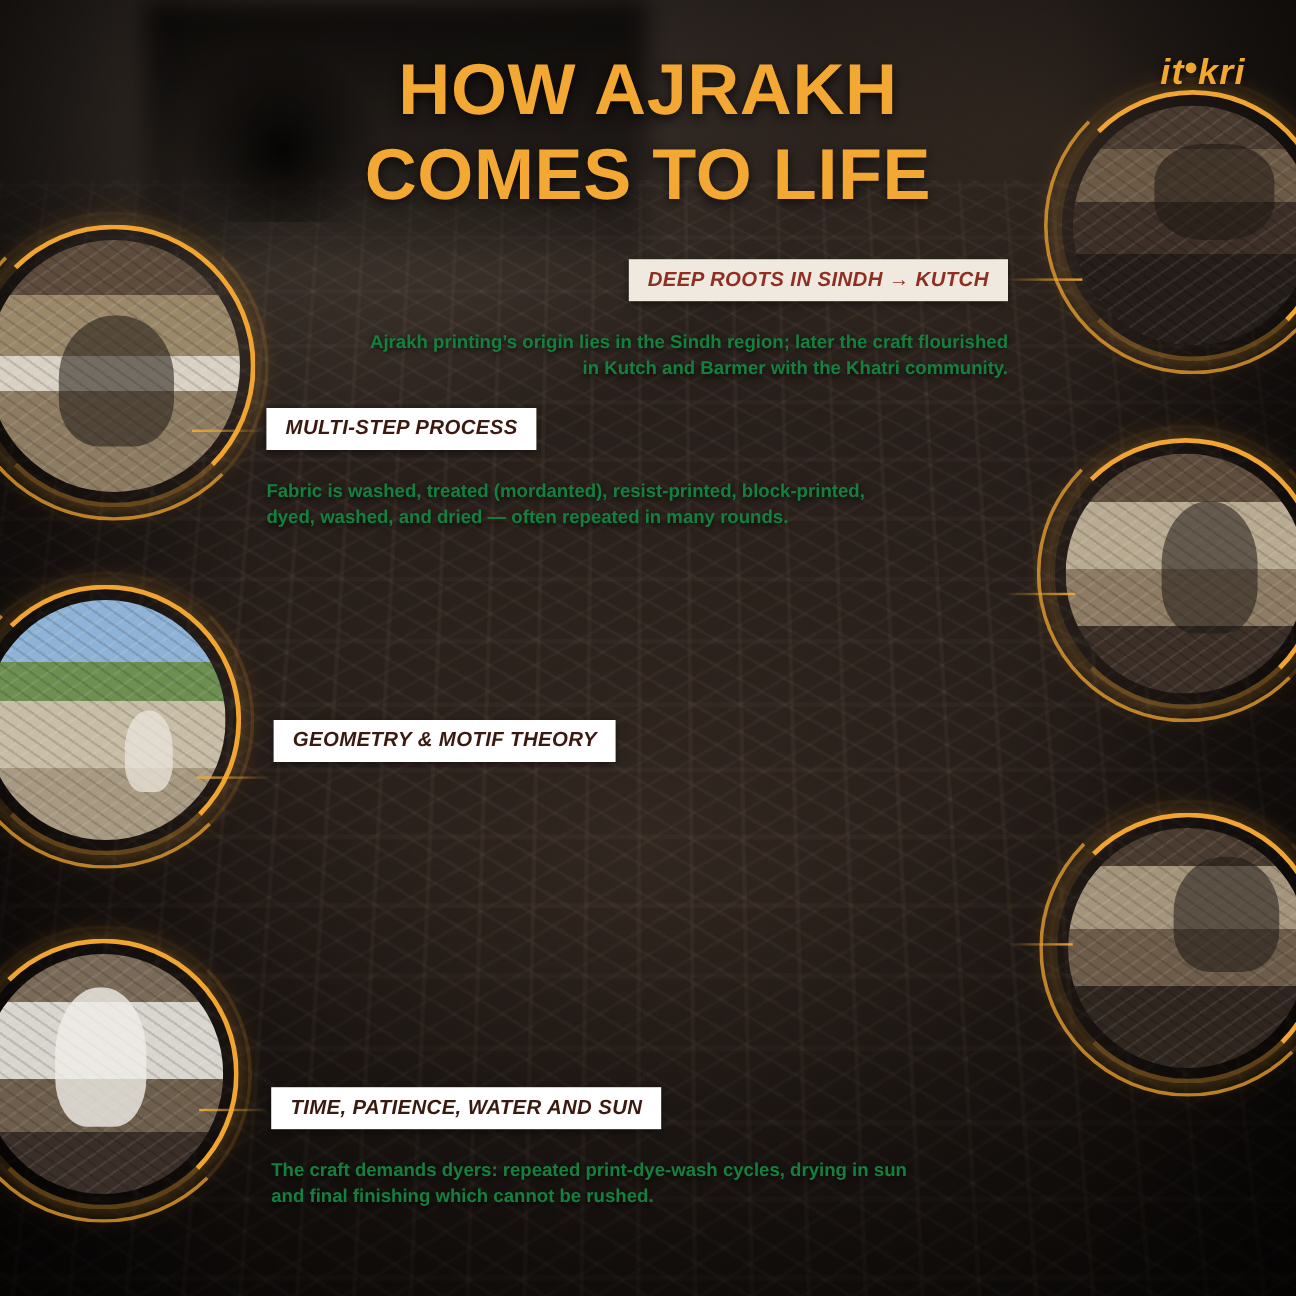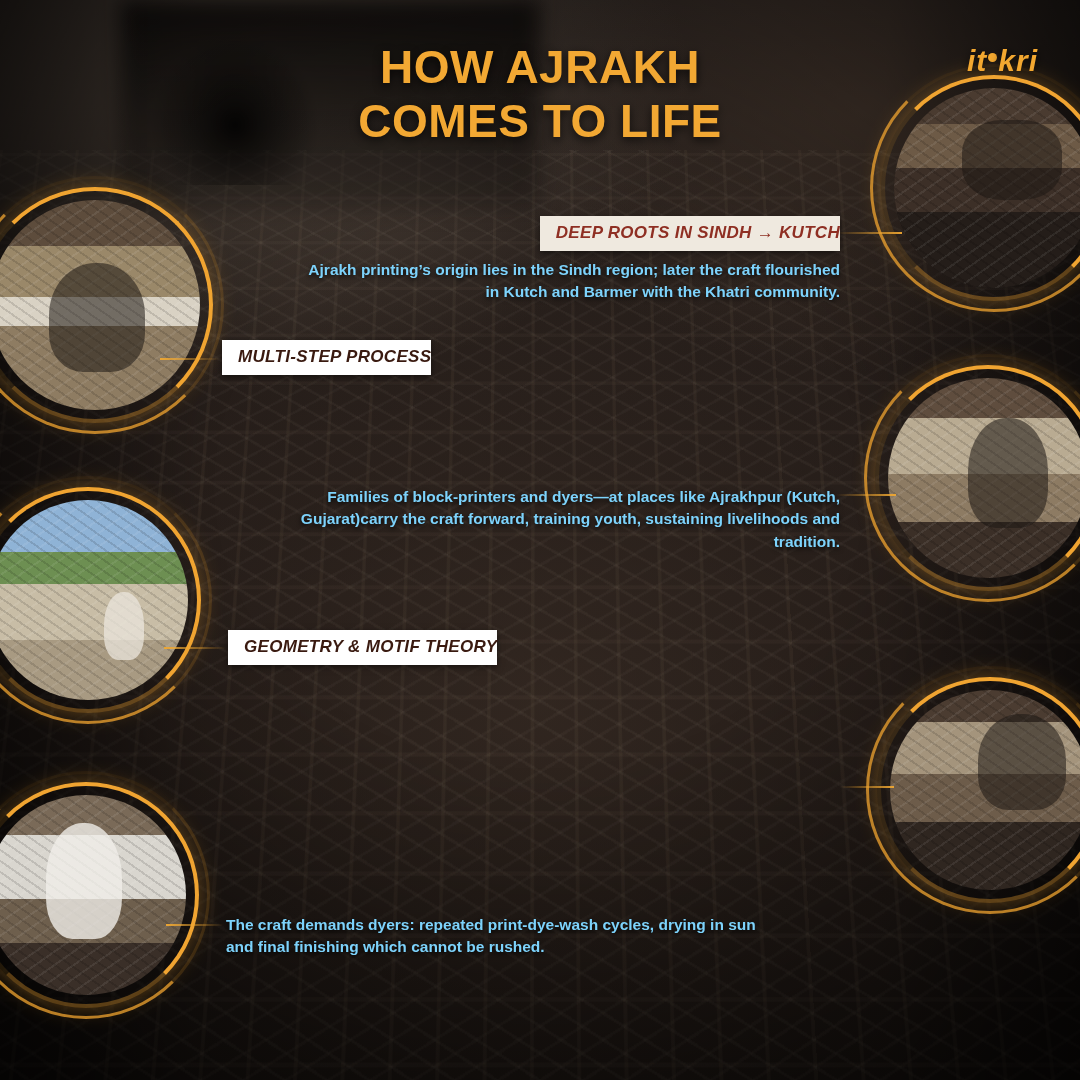--- a/index.html
+++ b/index.html
@@ -58,21 +58,21 @@
   }
 
   
   .title {
     position: absolute;
     top: 40px;
     left: 0; right: 0;
     text-align: center;
     color: #f2a833;
     font-weight: 800;
-    font-size: 46px;
+    font-size: 60px;
     line-height: 1.18;
     letter-spacing: 0.5px;
     text-shadow: 0 3px 10px rgba(0,0,0,0.7);
   }
   .title .l2 { display: block; }
 
   
   .brand {
     position: absolute;
     top: 44px; right: 42px;
@@ -89,37 +89,37 @@
     border-radius: 50%;
     background: #f3a831;
     margin: 0 1px 12px 1px;
     vertical-align: middle;
   }
 
   
   .block { position: absolute; }
   .chip {
     display: inline-block;
-    padding: 7px 0 8px 16px;
+    padding: 7px 16px 8px 16px;
     font-size: 17px;
     font-weight: 800;
     font-style: italic;
     letter-spacing: .3px;
     color: #8f2f23;
     background: #efe9df;
     box-shadow: 0 2px 6px rgba(0,0,0,0.5);
     white-space: nowrap;
   }
   .chip.gold {
     background: #ffffff;
     color: #3a1a10;
   }
   .body-text {
-    margin-top: 8px;
-    color: #7dd3fc;
+    margin-top: 24px;
+    color: #15803d;
     font-size: 15.5px;
     font-weight: 700;
     line-height: 1.45;
     text-shadow: 0 2px 5px rgba(0,0,0,0.85);
   }
   .align-right { text-align: right; }
   .align-left  { text-align: left; }
   .chip-row-right { text-align: right; }
 
   
@@ -290,30 +290,33 @@
     <div class="chip-row-right">
       <span class="chip">DEEP ROOTS IN SINDH → KUTCH</span>
     </div>
     <div class="body-text align-right">Ajrakh printing’s origin lies in the Sindh region; later the craft flourished in Kutch and Barmer with the Khatri community.</div>
   </div>
 
   <div class="block" style="left:222px; top:340px; width:520px;">
     <div class="align-left">
       <span class="chip gold">MULTI-STEP PROCESS</span>
     </div>
+    <div class="body-text align-left">Fabric is washed, treated (mordanted), resist-printed, block-printed, dyed, washed, and dried — often repeated in many rounds.</div>
   </div>
 
   <div class="block" style="left:300px; top:478px; width:540px;">
-    <div class="body-text align-right">Families of block-printers and dyers—at places like Ajrakhpur (Kutch, Gujarat)carry the craft forward, training youth, sustaining livelihoods and tradition.</div>
-  </div>
-
-  <div class="block" style="left:228px; top:630px; width:580px;">
+  </div>
+
+  <div class="block" style="left:228px; top:600px; width:580px;">
     <div class="align-left">
       <span class="chip gold">GEOMETRY &amp; MOTIF THEORY</span>
     </div>
   </div>
 
 
   <div class="block" style="left:226px; top:906px; width:560px;">
+    <div class="align-left">
+      <span class="chip gold">TIME, PATIENCE, WATER AND SUN</span>
+    </div>
     <div class="body-text align-left">The craft demands dyers: repeated print-dye-wash cycles, drying in sun and final finishing which cannot be rushed.</div>
   </div>
 
 </div>
 
 </body></html>

